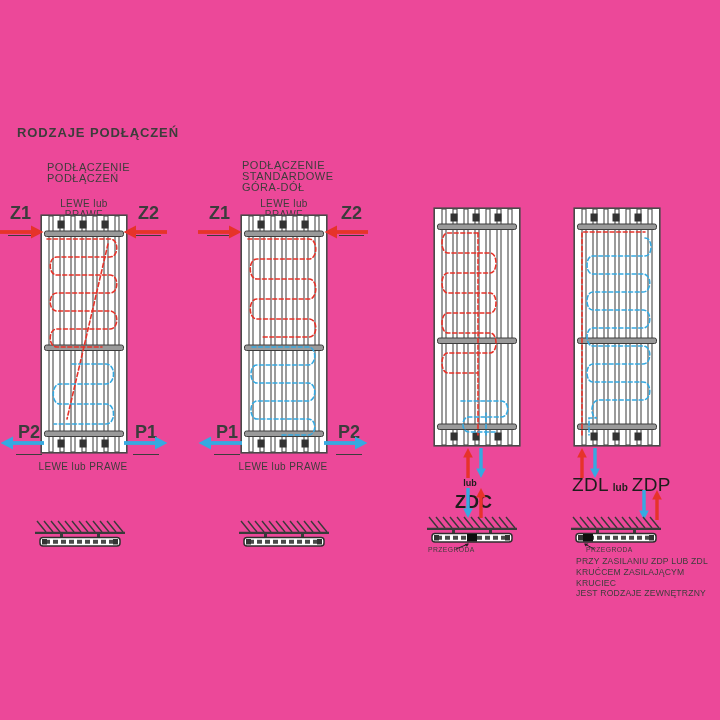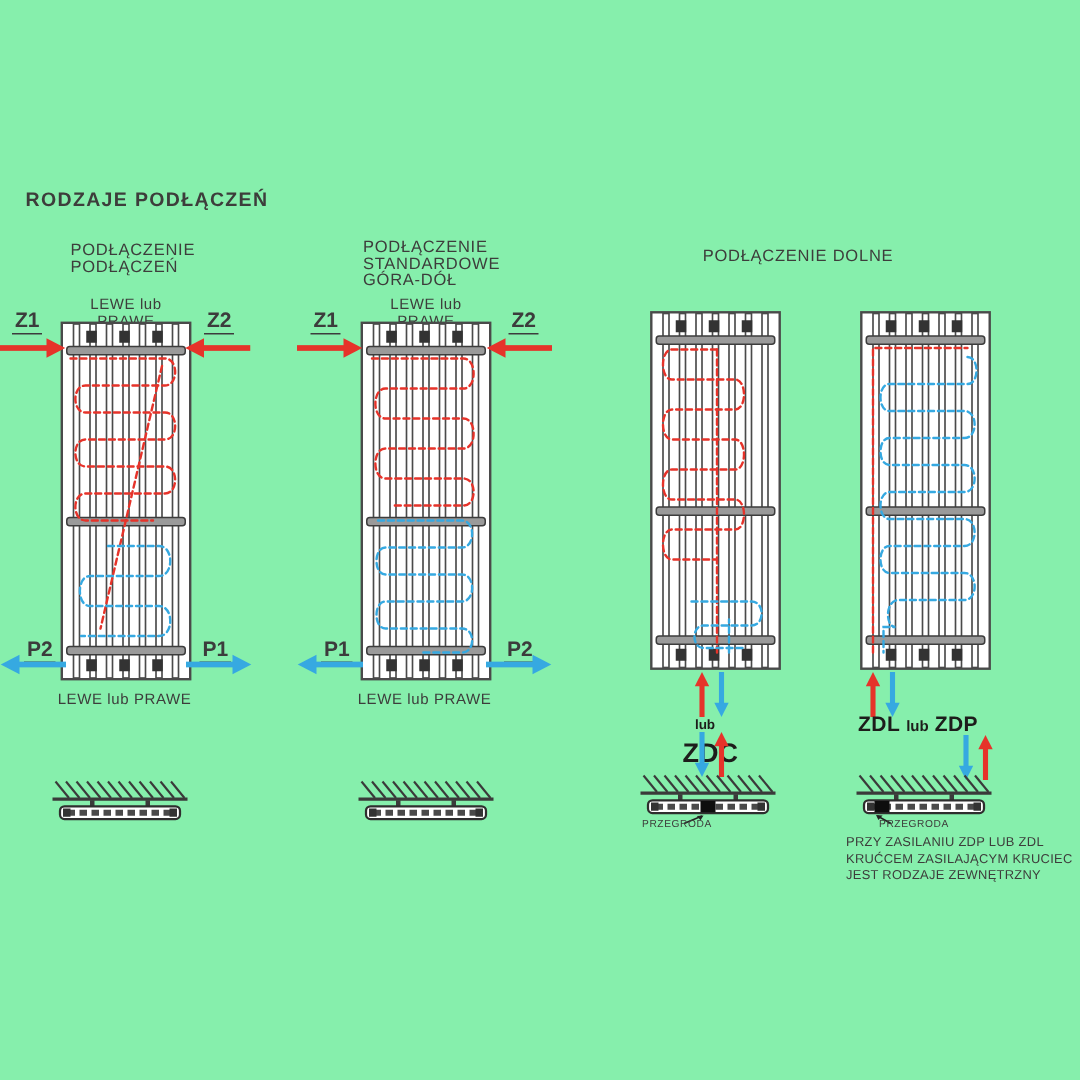--- a/index.html
+++ b/index.html
@@ -1,36 +1,36 @@
 <!DOCTYPE html>
 <html><head>
 <meta charset="utf-8">
 <style>
   html,body{margin:0;padding:0;background:#fff;}
   #canvas{
-    position:relative;width:720px;height:720px;background:#86efac;overflow:hidden;
+    position:relative;width:720px;height:720px;background:#ec4899;overflow:hidden;
     font-family:"Liberation Sans",sans-serif;color:#3d3d3b;
   }
   .title{
     position:absolute;left:17px;top:125px;font-size:13px;font-weight:700;
     letter-spacing:.9px;color:#3d3d3b;
   }
   .hdr{position:absolute;font-size:11px;line-height:11px;letter-spacing:.5px;color:#3d3d3b;}
   .hdr.center{text-align:center;}
   .side-lbl{position:absolute;font-size:10px;letter-spacing:.4px;color:#3d3d3b;text-align:center;}
   .zlbl{
-    position:absolute;font-size:14px;font-weight:700;color:#3c3c3c;
-    border-bottom:1.8px solid #3c3c3c;padding:0 2px 1px 2px;line-height:15px;
+    position:absolute;font-size:18px;font-weight:700;color:#3c3c3c;
+    border-bottom:1.8px solid #3c3c3c;padding:0 2px 14px 2px;line-height:15px;
   }
   .ar{position:absolute;display:block;line-height:0;}
   .vpair{position:absolute;display:flex;gap:3px;line-height:0;}
   .lub-sm{position:absolute;font-size:9px;font-weight:700;color:#1d1d1b;text-align:center;}
   .big-lbl{position:absolute;font-weight:700;color:#1d1d1b;}
   .zdlzdp{position:absolute;display:flex;align-items:baseline;gap:4px;color:#1d1d1b;}
-  .zdlzdp .big{font-size:14px;font-weight:700;letter-spacing:.3px;}
+  .zdlzdp .big{font-size:19px;font-weight:400;letter-spacing:.3px;}
   .zdlzdp .sm{font-size:10px;font-weight:700;}
   .przegroda{position:absolute;font-size:6.8px;letter-spacing:.4px;color:#3d3d3b;}
   .note{position:absolute;font-size:8.6px;line-height:10.8px;letter-spacing:.2px;color:#3d3d3b;}
   svg.rad{position:absolute;width:88px;height:240px;}
   svg.mount{position:absolute;width:92px;height:34px;}
 </style>
 </head>
 <body>
 
 <div id="canvas">
@@ -40,21 +40,20 @@
   <div class="hdr" style="left:47px;top:162px">
     <div>PODŁĄCZENIE</div>
     <div>PODŁĄCZEŃ</div>
   </div>
   <div class="hdr" style="left:242px;top:160px">
     <div>PODŁĄCZENIE</div>
     <div>STANDARDOWE</div>
     <div>GÓRA-DÓŁ</div>
   </div>
   <div class="hdr center" style="left:432px;top:166px;width:200px">
-    <div>PODŁĄCZENIE DOLNE</div>
   </div>
 
   <div class="side-lbl" style="left:40px;top:198px;width:88px">LEWE lub PRAWE</div>
   <div class="side-lbl" style="left:240px;top:198px;width:88px">LEWE lub PRAWE</div>
 
   <svg class="rad" style="left:40px;top:214px" viewBox="0 0 88 240">
       <rect x="1.2" y="1.2" width="85.6" height="237.6" fill="#fff" stroke="#4a4a4a" stroke-width="1.6"></rect>
       <rect x="9" y="2" width="4" height="236" fill="none" stroke="#4a4a4a" stroke-width="1.1"></rect>
       <rect x="20" y="2" width="4" height="236" fill="none" stroke="#4a4a4a" stroke-width="1.1"></rect>
       <rect x="31" y="2" width="4" height="236" fill="none" stroke="#4a4a4a" stroke-width="1.1"></rect>
@@ -322,19 +321,19 @@
       <rect x="8" y="19" width="5" height="5.5" fill="#333"></rect>
       <rect x="79" y="19" width="5" height="5.5" fill="#333"></rect>
       <rect x="13" y="18" width="10" height="7.5" fill="#0e0e0e"></rect>
       <path d="M24,33 L15,28" fill="none" stroke="#222" stroke-width="1"></path>
       <polygon points="14,27.4 18.4,27.6 15.6,30.6" fill="#222"></polygon>
     </svg>
 
   <div class="przegroda" style="left:428px;top:546px">PRZEGRODA</div>
   <div class="przegroda" style="left:586px;top:546px">PRZEGRODA</div>
 
-  <div class="note" style="left:564px;top:556px">
+  <div class="note" style="left:576px;top:556px">
     <div>PRZY ZASILANIU ZDP LUB ZDL</div>
     <div>KRUĆCEM ZASILAJĄCYM KRUCIEC</div>
     <div>JEST RODZAJE ZEWNĘTRZNY</div>
   </div>
 
 </div>
 
 </body></html>

